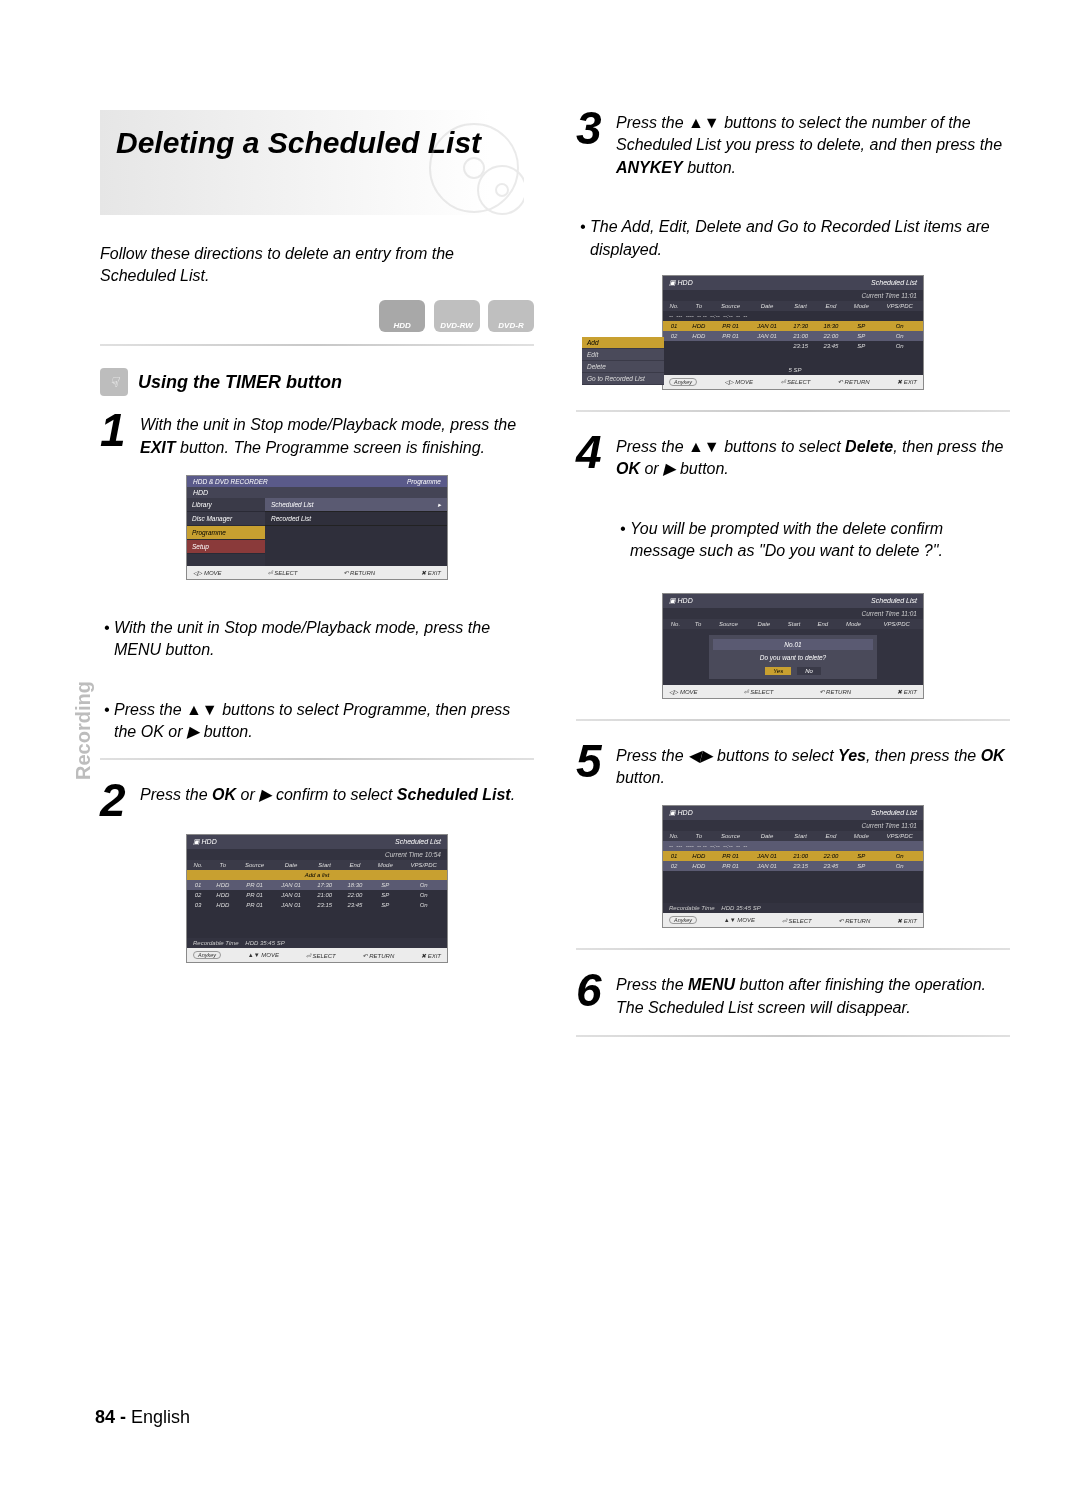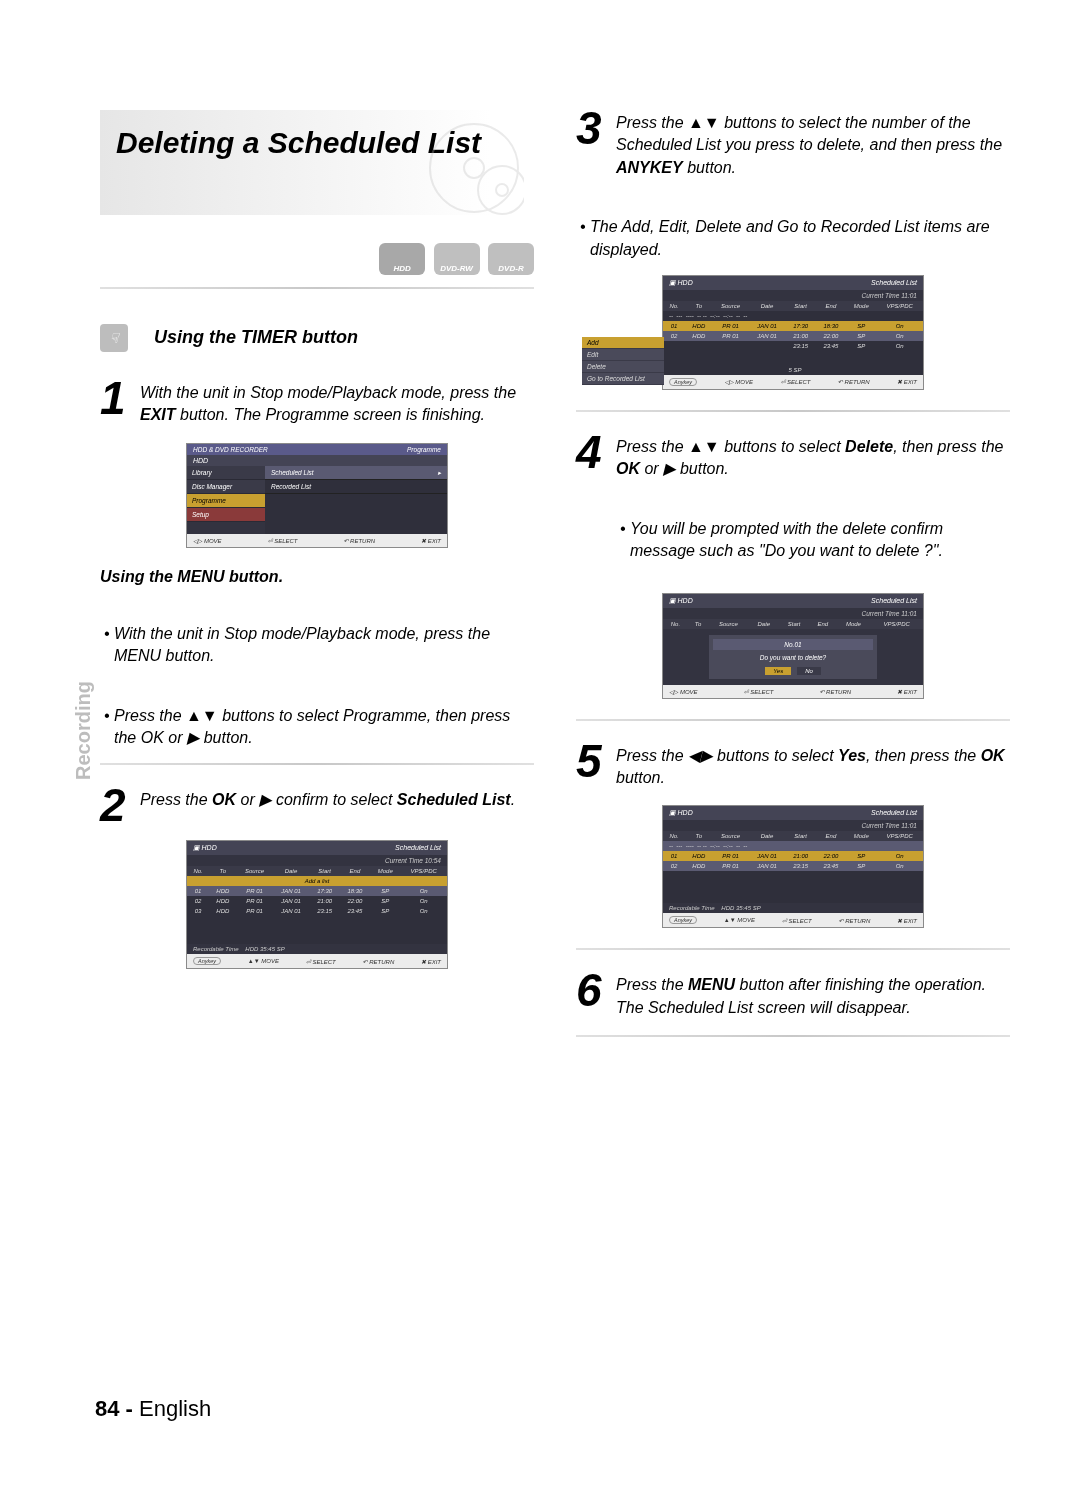--- a/index.html
+++ b/index.html
@@ -93,21 +93,21 @@
   color: #fff;
   display: flex;
   align-items: center;
   justify-content: center;
   font-size: 14px;
   margin-right: 10px;
 }
 .sub-head h3 {
   font-size: 18px;
   font-weight: bold;
-  margin: 16px;
+  margin: 0;
 }
 .step {
   display: flex;
   align-items: flex-start;
   margin-bottom: 16px;
 }
 .step-num {
   font-size: 46px;
   font-weight: bold;
   line-height: 0.8;
@@ -139,22 +139,22 @@
   top: 780px;
   transform: rotate(-90deg);
   transform-origin: left top;
   font-size: 20px;
   font-weight: bold;
   color: #bdbdbd;
 }
 .page-num {
   position: absolute;
   left: 95px;
-  bottom: 65px;
-  font-size: 22px;
+  bottom: 59px;
+  font-size: 18px;
 }
 .page-num .b { font-weight: bold; }
 .osd {
   width: 260px;
   margin: 10px auto 20px auto;
   background: #333340;
   border: 1px solid #8a8a8a;
   font-size: 7px;
   color: #fff;
 }
@@ -276,20 +276,21 @@
       <div class="title-block">
         <h1>Deleting a Scheduled List</h1>
         <svg class="disc-art" width="120" height="95" viewBox="0 0 120 95">
           <circle cx="70" cy="48" r="44" fill="none" stroke="#bbb" stroke-width="2"></circle>
           <circle cx="70" cy="48" r="10" fill="none" stroke="#bbb" stroke-width="2"></circle>
           <circle cx="98" cy="70" r="24" fill="none" stroke="#bbb" stroke-width="2"></circle>
           <circle cx="98" cy="70" r="6" fill="none" stroke="#bbb" stroke-width="2"></circle>
         </svg>
       </div>
 
+      <p class="intro">Follow these directions to delete an entry from the Scheduled List.</p>
 
       <div class="media-badges">
         <span class="media-badge" style="background:#a8a8a8"><span class="mb-label">HDD</span></span>
         <span class="media-badge"><span class="mb-label">DVD-RW</span></span>
         <span class="media-badge"><span class="mb-label">DVD-R</span></span>
       </div>
 
       <div class="hr"></div>
 
       <div class="sub-head">
@@ -327,21 +328,20 @@
           </div>
         </div>
         <div class="osd-footer">
           <span>◁▷ <span>MOVE</span></span>
           <span>⏎ <span>SELECT</span></span>
           <span>↶ <span>RETURN</span></span>
           <span>✖ <span>EXIT</span></span>
         </div>
       </div>
 
-      <p class="sub-bold">Using the MENU button.</p>
       <ul class="bullet-list">
         <li><span>With the unit in Stop mode/Playback mode, press the </span><span class="b">MENU</span><span> button.</span></li>
         <li><span>Press the </span><span class="arrow">▲▼</span><span> buttons to select </span><span class="b">Programme</span><span>, then press the </span><span class="b">OK</span><span> or </span><span class="arrow">▶</span><span> button.</span></li>
       </ul>
 
       <div class="hr"></div>
 
       <div class="step">
         <div class="step-num">2</div>
         <div class="step-body">

